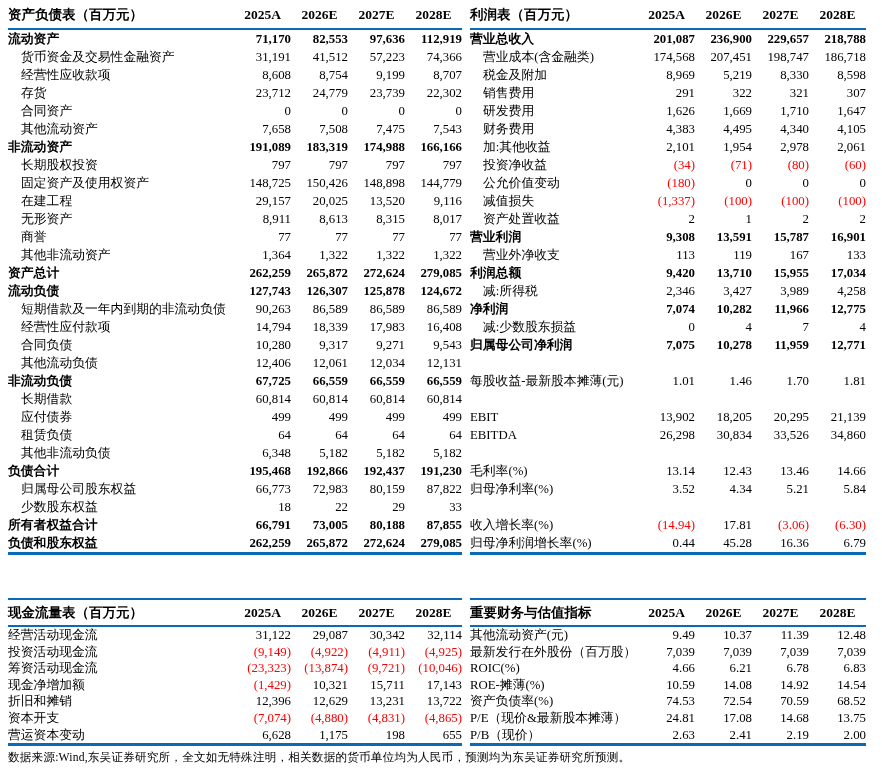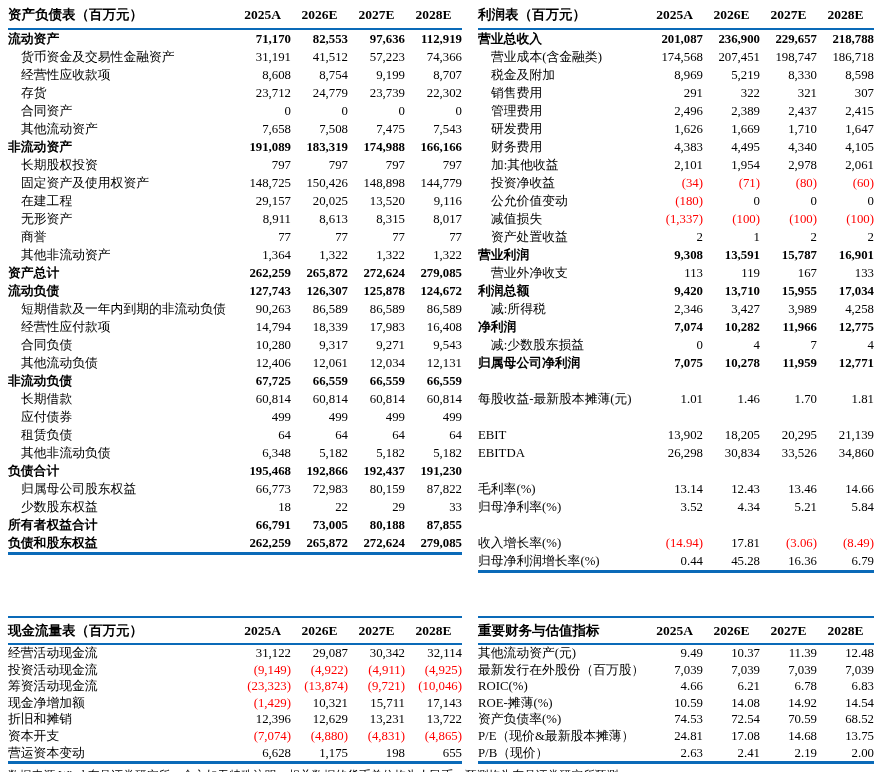--- a/index.html
+++ b/index.html
@@ -3,21 +3,21 @@
 <meta charset="utf-8">
 <style>
   :root { --blue:#0a6ab8; --red:#ff0000; }
   * { margin:0; padding:0; box-sizing:border-box; }
   body {
     width:882px; height:772px; background:#fff; overflow:hidden;
     font-family:"Liberation Serif","DejaVu Serif",serif;
     color:#000;
   }
   .page { padding:2px 8px 0 8px; }
-  .grid { display:flex; gap:16px; align-items:flex-start; }
+  .grid { display:flex; gap:8px; align-items:flex-start; }
   .grid-bottom { margin-top:43px; }
 
   table.tbl { border-collapse:collapse; table-layout:fixed; }
   table.left-col  { width:454px; }
   table.right-col { width:396px; }
   table.left-col  col.lblcol { width:226px; }
   table.right-col col.lblcol { width:168px; }
   col.valcol { width:57px; }
 
   .tbl th {
@@ -312,27 +312,20 @@
             <td class="val">8,598</td>
           </tr>
           <tr>
             <td class="lbl ind">销售费用</td>
             <td class="val">291</td>
             <td class="val">322</td>
             <td class="val">321</td>
             <td class="val">307</td>
           </tr>
           <tr>
-            <td class="lbl ind">管理费用</td>
-            <td class="val">2,496</td>
-            <td class="val">2,389</td>
-            <td class="val">2,437</td>
-            <td class="val">2,415</td>
-          </tr>
-          <tr>
             <td class="lbl ind">研发费用</td>
             <td class="val">1,626</td>
             <td class="val">1,669</td>
             <td class="val">1,710</td>
             <td class="val">1,647</td>
           </tr>
           <tr>
             <td class="lbl ind">财务费用</td>
             <td class="val">4,383</td>
             <td class="val">4,495</td>
@@ -484,21 +477,21 @@
             <td class="val"></td>
             <td class="val"></td>
             <td class="val"></td>
             <td class="val"></td>
           </tr>
           <tr>
             <td class="lbl">收入增长率(%)</td>
             <td class="val neg">(14.94)</td>
             <td class="val">17.81</td>
             <td class="val neg">(3.06)</td>
-            <td class="val neg">(8.49)</td>
+            <td class="val neg">(6.30)</td>
           </tr>
           <tr>
             <td class="lbl">归母净利润增长率(%)</td>
             <td class="val">0.44</td>
             <td class="val">45.28</td>
             <td class="val">16.36</td>
             <td class="val">6.79</td>
           </tr>
         </tbody>
       </table>

